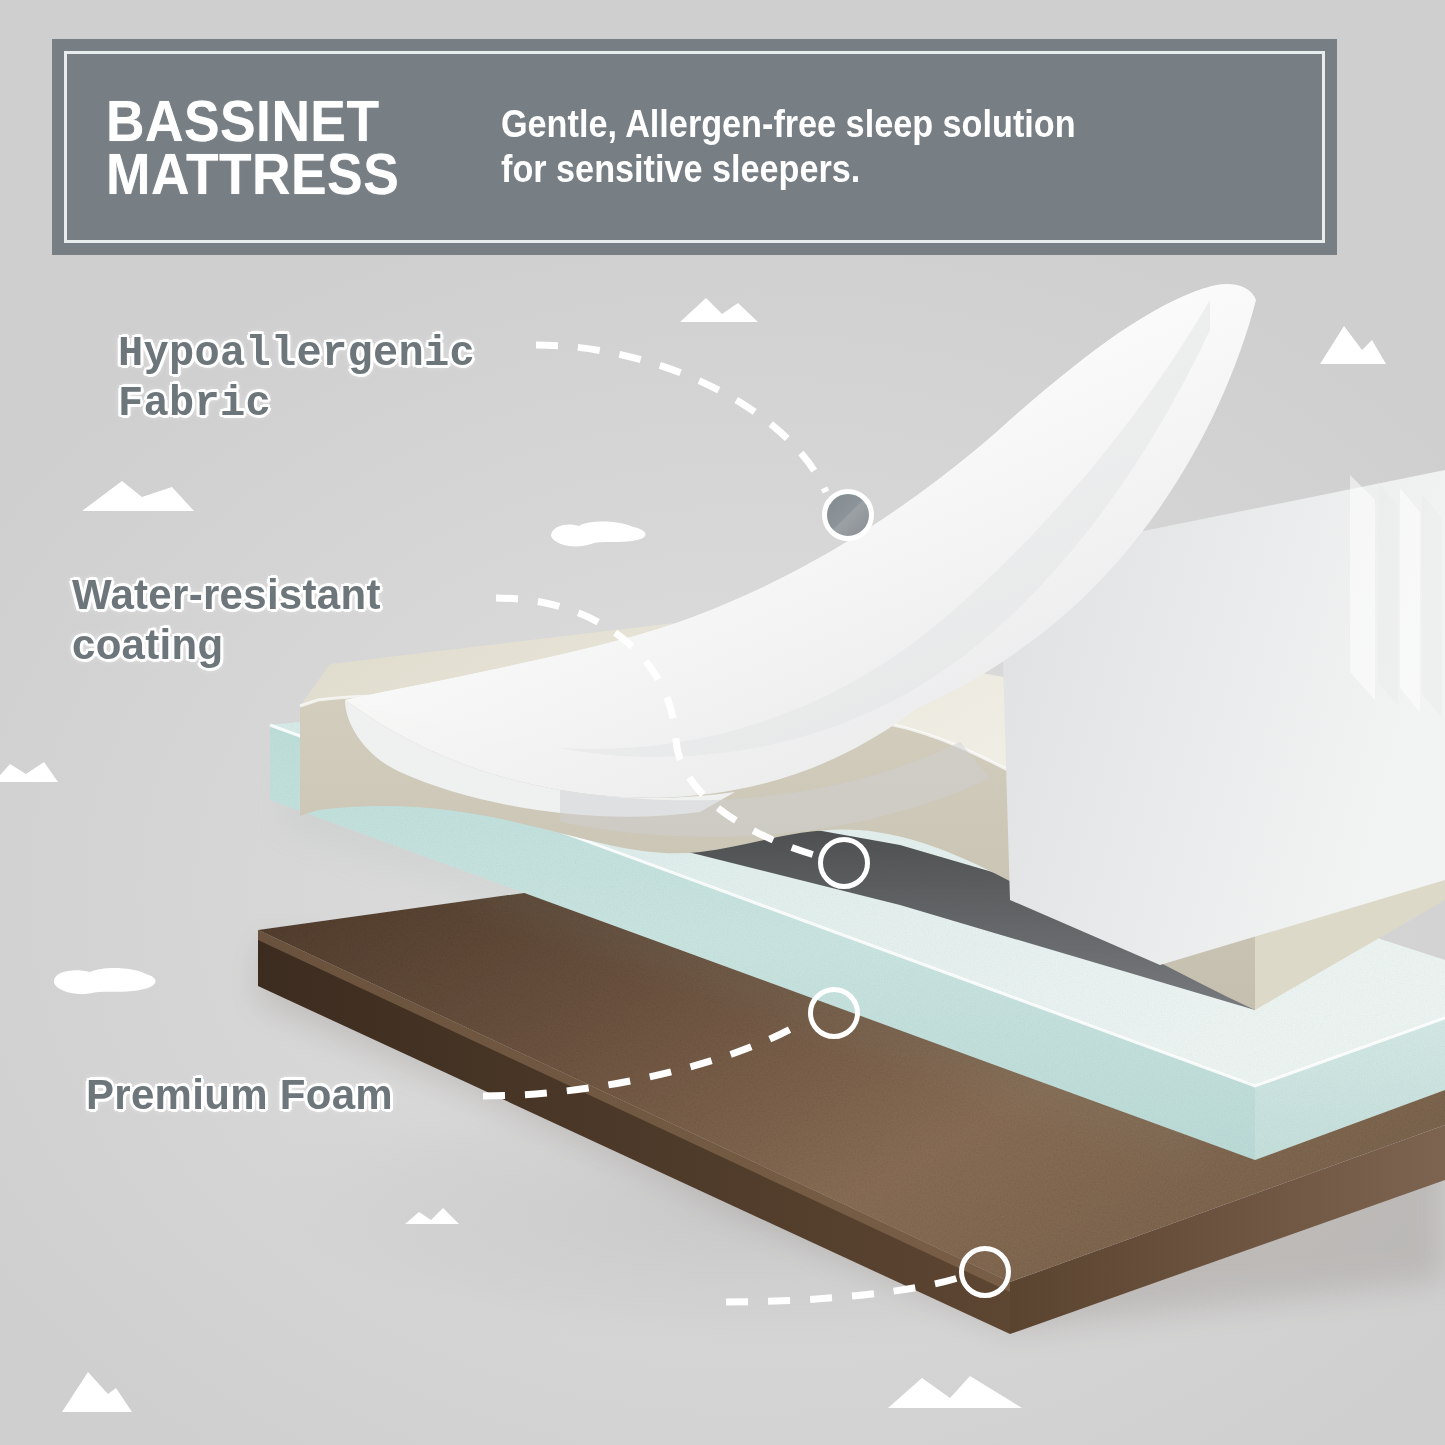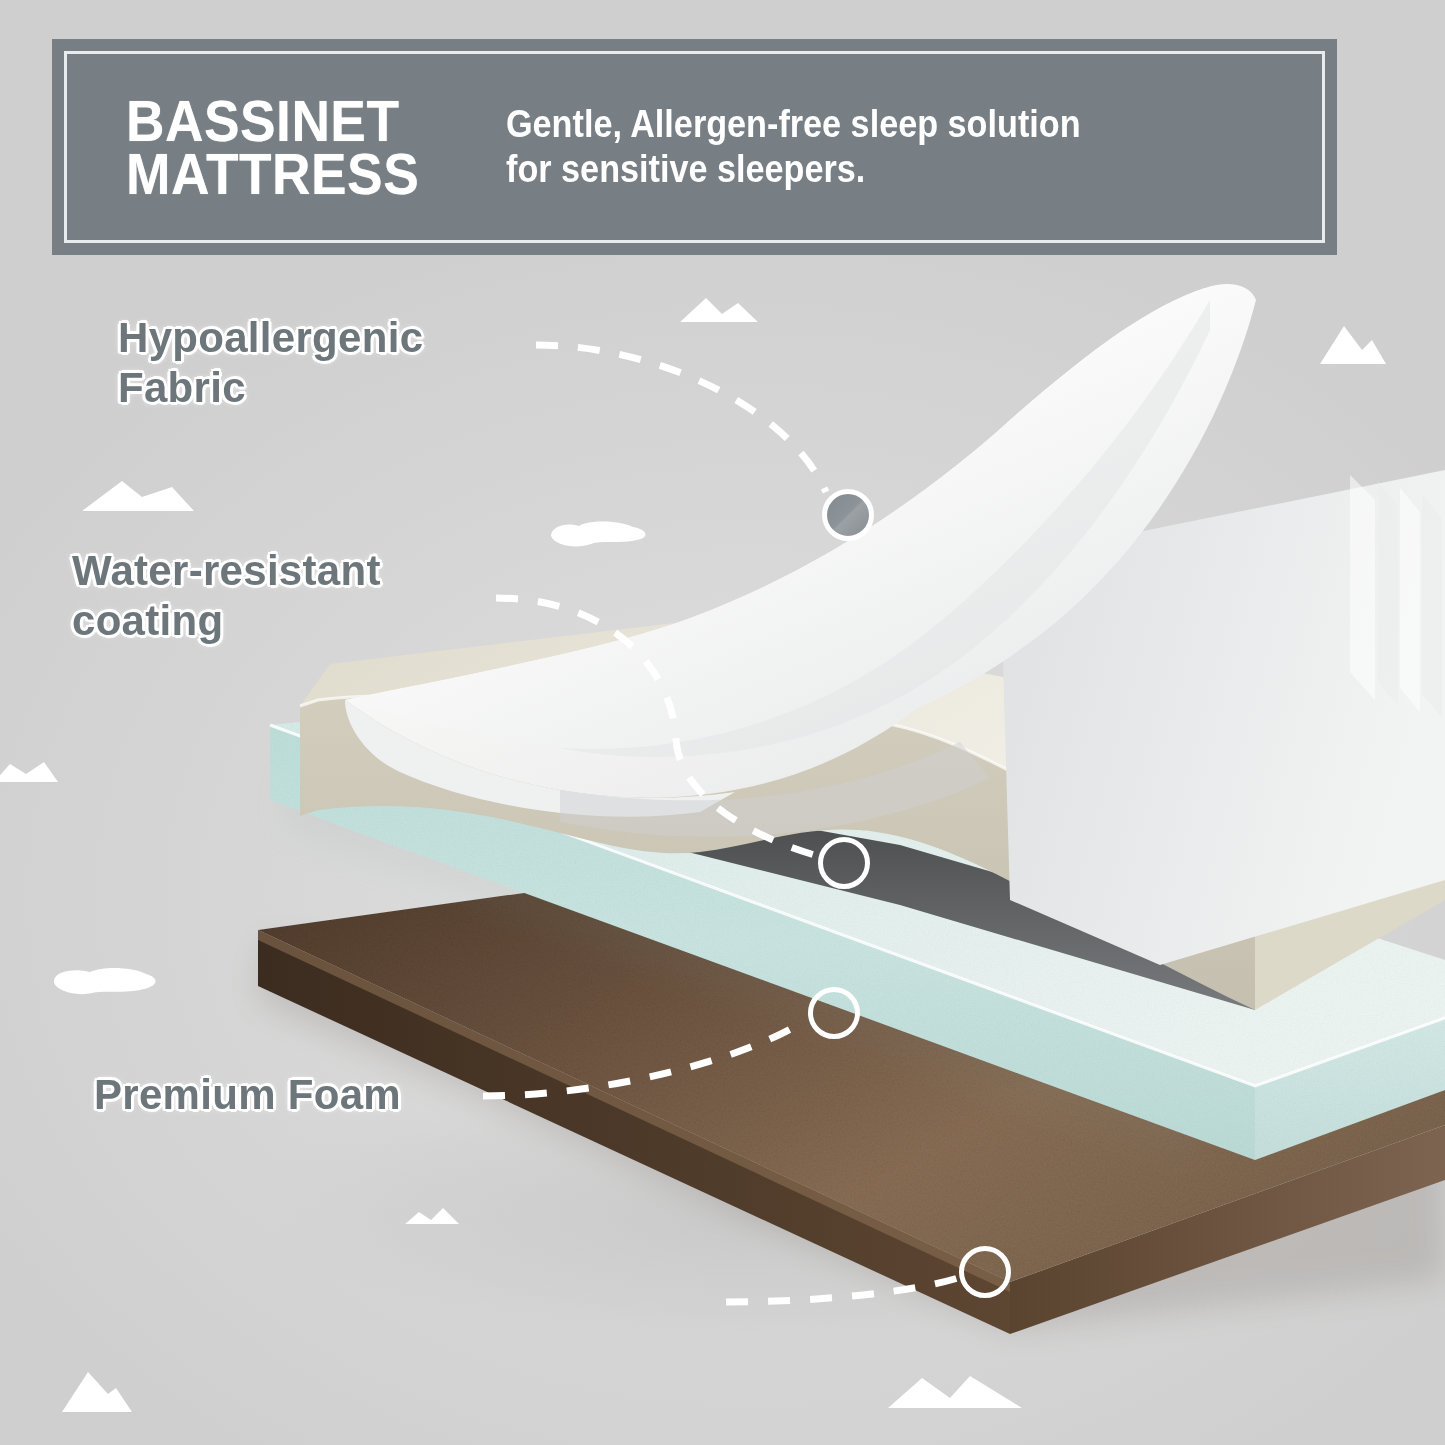--- a/index.html
+++ b/index.html
@@ -29,21 +29,22 @@
     box-sizing: border-box;
     padding: 12px;
   }
   .header-inner {
     width: 100%;
     height: 100%;
     border: 3px solid #e9ecec;
     box-sizing: border-box;
     display: flex;
     align-items: center;
-    padding-left: 59px;
+    padding-left: 39px;
+    gap: 15px;
   }
   .header-title {
     color: #ffffff;
     font-weight: 700;
     font-size: 58px;
     line-height: 0.92;
     letter-spacing: 0.5px;
     white-space: pre-line;
     transform: scaleX(0.92);
     transform-origin: left center;
@@ -82,23 +83,23 @@
     font-size: 42px;
     line-height: 1.18;
     white-space: pre-line;
     letter-spacing: 0.3px;
     text-shadow:
        2px 0 0 #fff, -2px 0 0 #fff, 0 2px 0 #fff, 0 -2px 0 #fff,
        2px 2px 0 #fff, -2px 2px 0 #fff, 2px -2px 0 #fff, -2px -2px 0 #fff,
        3px 1px 0 #fff, -3px 1px 0 #fff, 1px 3px 0 #fff, 1px -3px 0 #fff,
        0 0 7px rgba(255,255,255,0.95);
   }
-  #label-hypoallergenic { left: 118px; top: 313px; }
-  #label-water         { left: 72px;  top: 546px; }
-  #label-foam          { left: 94px;  top: 1070px; text-align: center; }
+  #label-hypoallergenic { left: 118px; top: 330px; font-family: Liberation Mono, monospace; }
+  #label-water         { left: 72px;  top: 570px; }
+  #label-foam          { left: 86px;  top: 1070px; text-align: center; }
   #label-fiberboard    { left: 288px; top: 1274px; }
 
   
   .leader-dot {
     position: absolute;
     border-radius: 50%;
     box-sizing: border-box;
     border: 5px solid #ffffff;
   }
   .leader-dot.filled {

